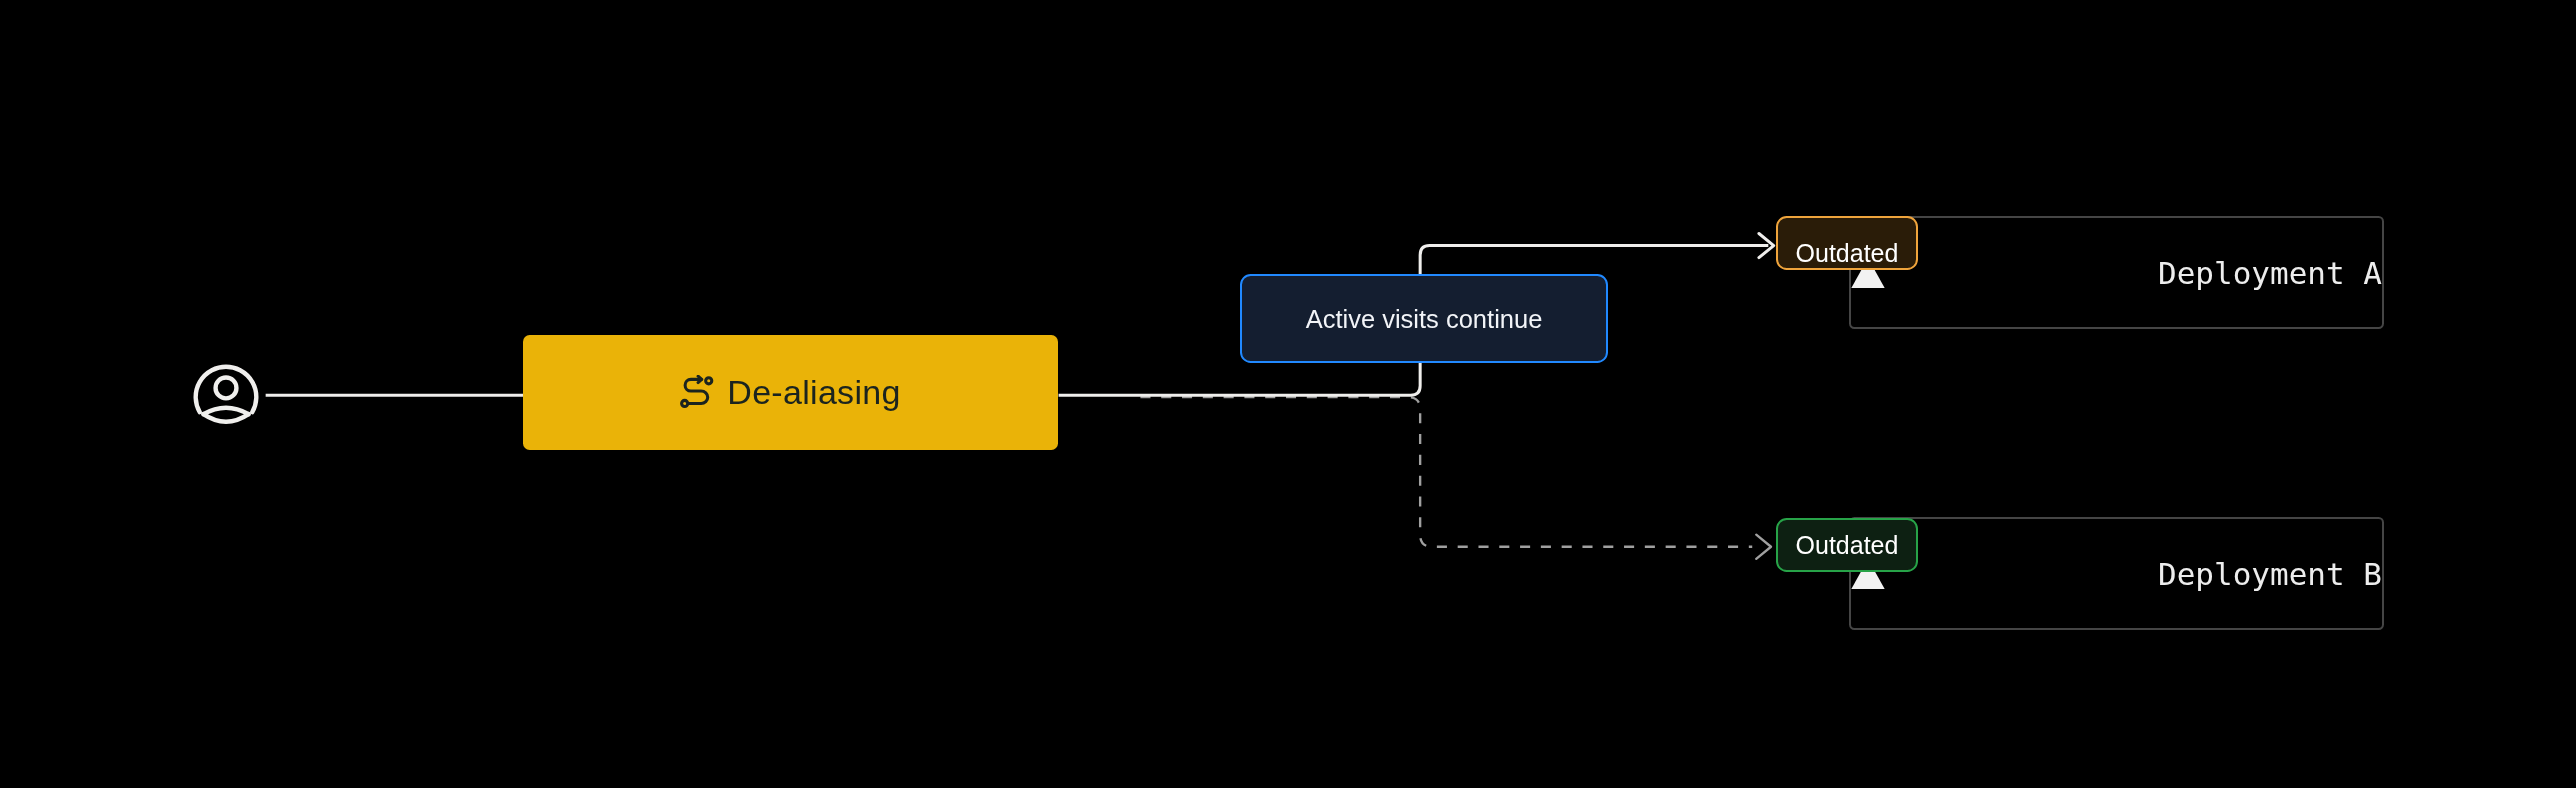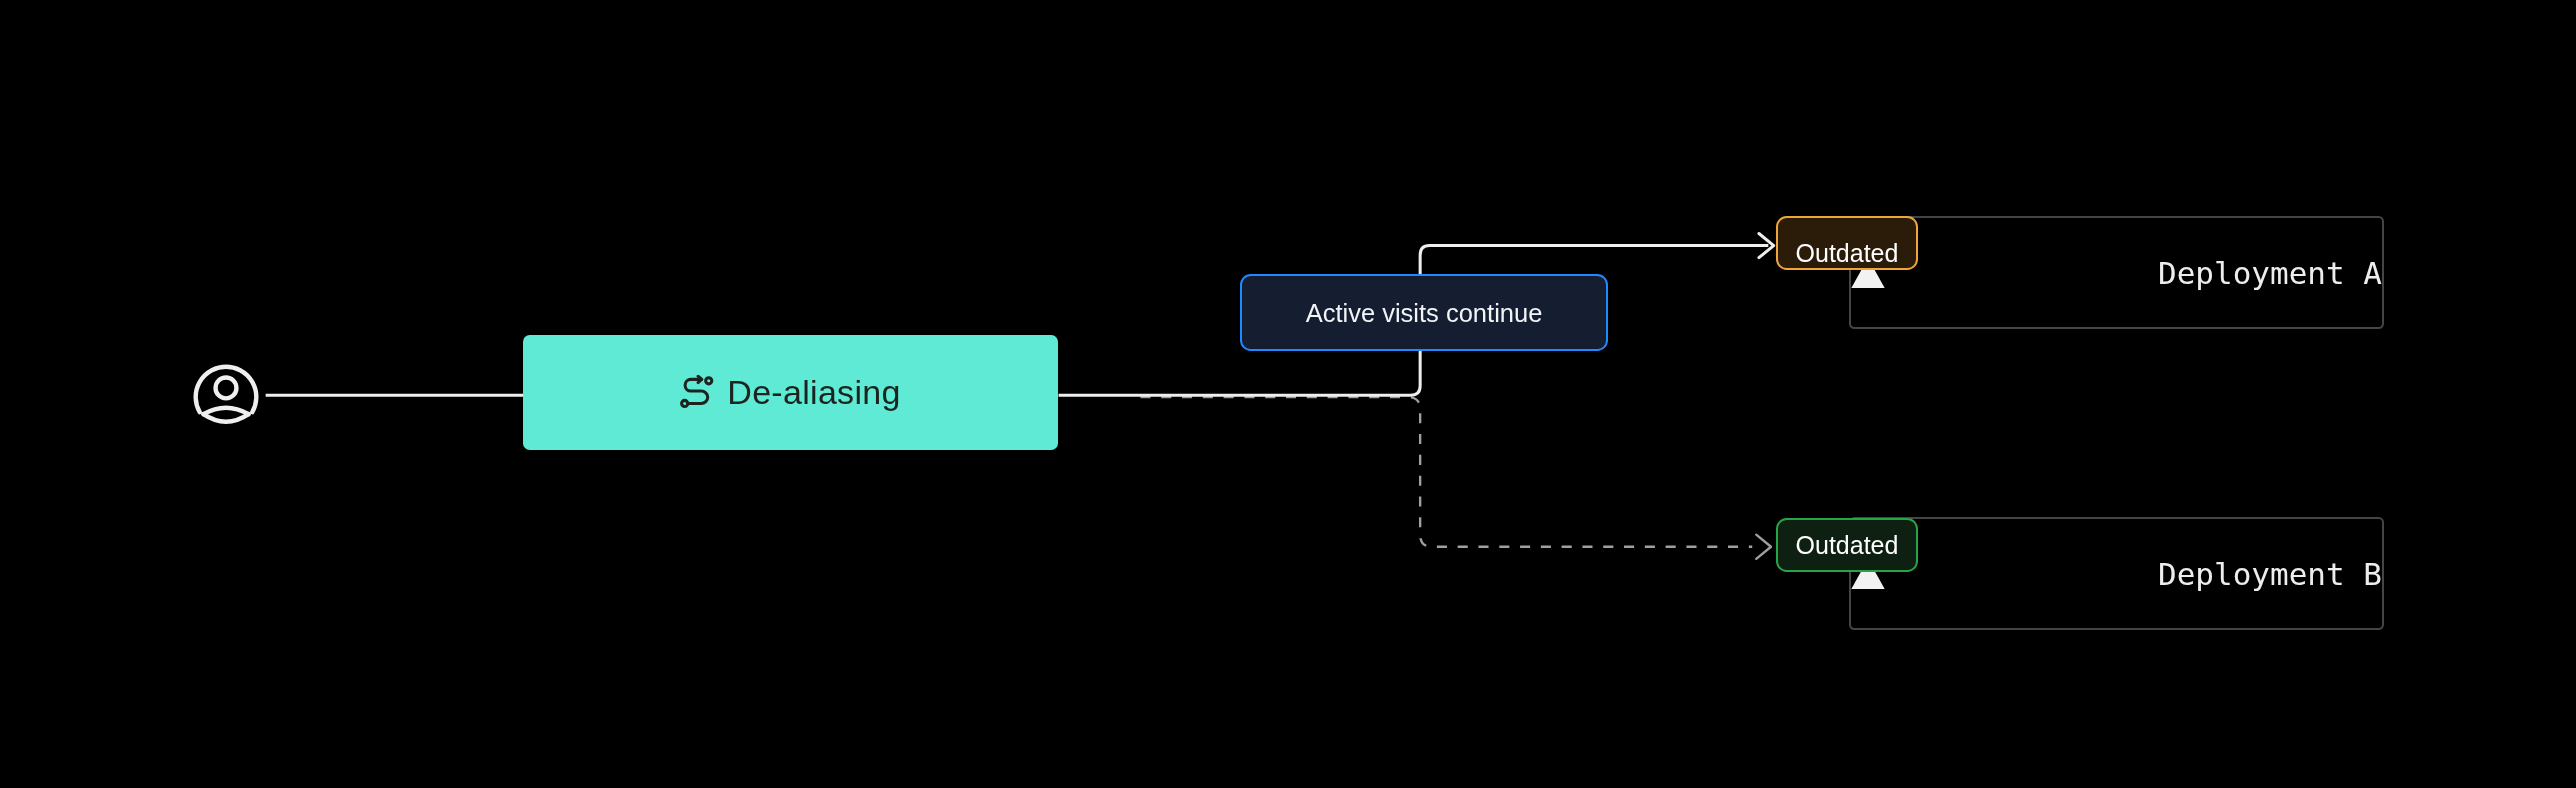--- a/index.html
+++ b/index.html
@@ -10,27 +10,27 @@
     overflow:hidden;
     font-family:"Liberation Sans", sans-serif;
   }
   #connectors{position:absolute;left:0;top:0;z-index:1;}
   .node{
     position:absolute;box-sizing:border-box;
     display:flex;align-items:center;justify-content:center;
   }
   #process-box{
     left:523px;top:335px;width:535px;height:115px;
-    background:#5eead4;border-radius:6.7px;z-index:2;gap:12px;
+    background:#eab308;border-radius:6.7px;z-index:2;gap:12px;
   }
   #process-label{
     font-size:34px;color:#1b241f;letter-spacing:0.3px;white-space:nowrap;
   }
   #tooltip{
-    left:1240px;top:274px;width:368px;height:77px;
+    left:1240px;top:274px;width:368px;height:89px;
     background:#141e30;border:2.7px solid #2189ff;border-radius:10.7px;
     z-index:3;flex-direction:column;
     font-size:25.5px;line-height:32px;color:#f2f4f8;text-align:center;
   }
   .badge{
     position:absolute;box-sizing:border-box;z-index:3;
     width:142px;height:54px;border-radius:10.7px;
     display:flex;align-items:center;justify-content:center;
     font-size:25px;color:#ffffff;white-space:nowrap;
   }

